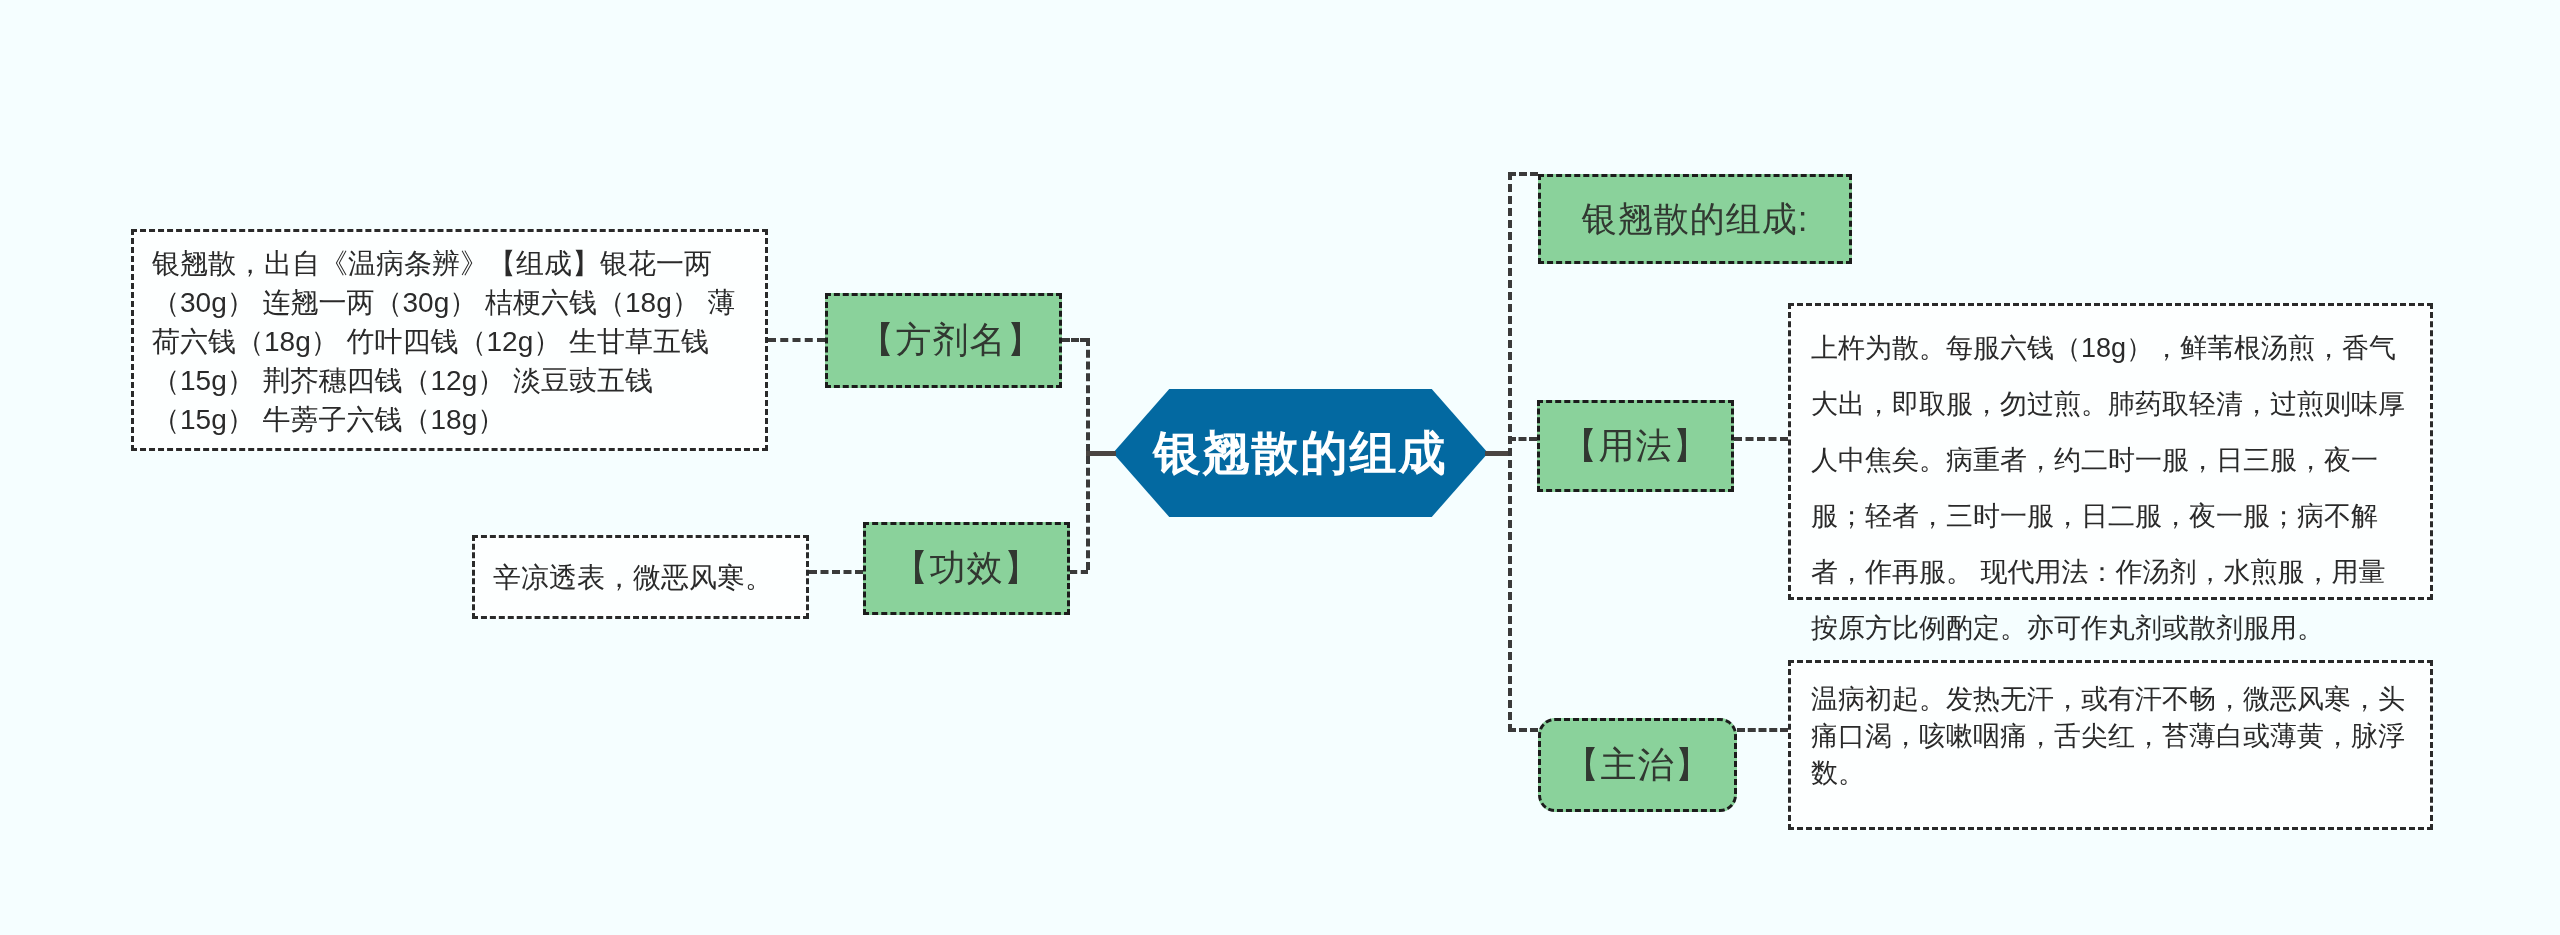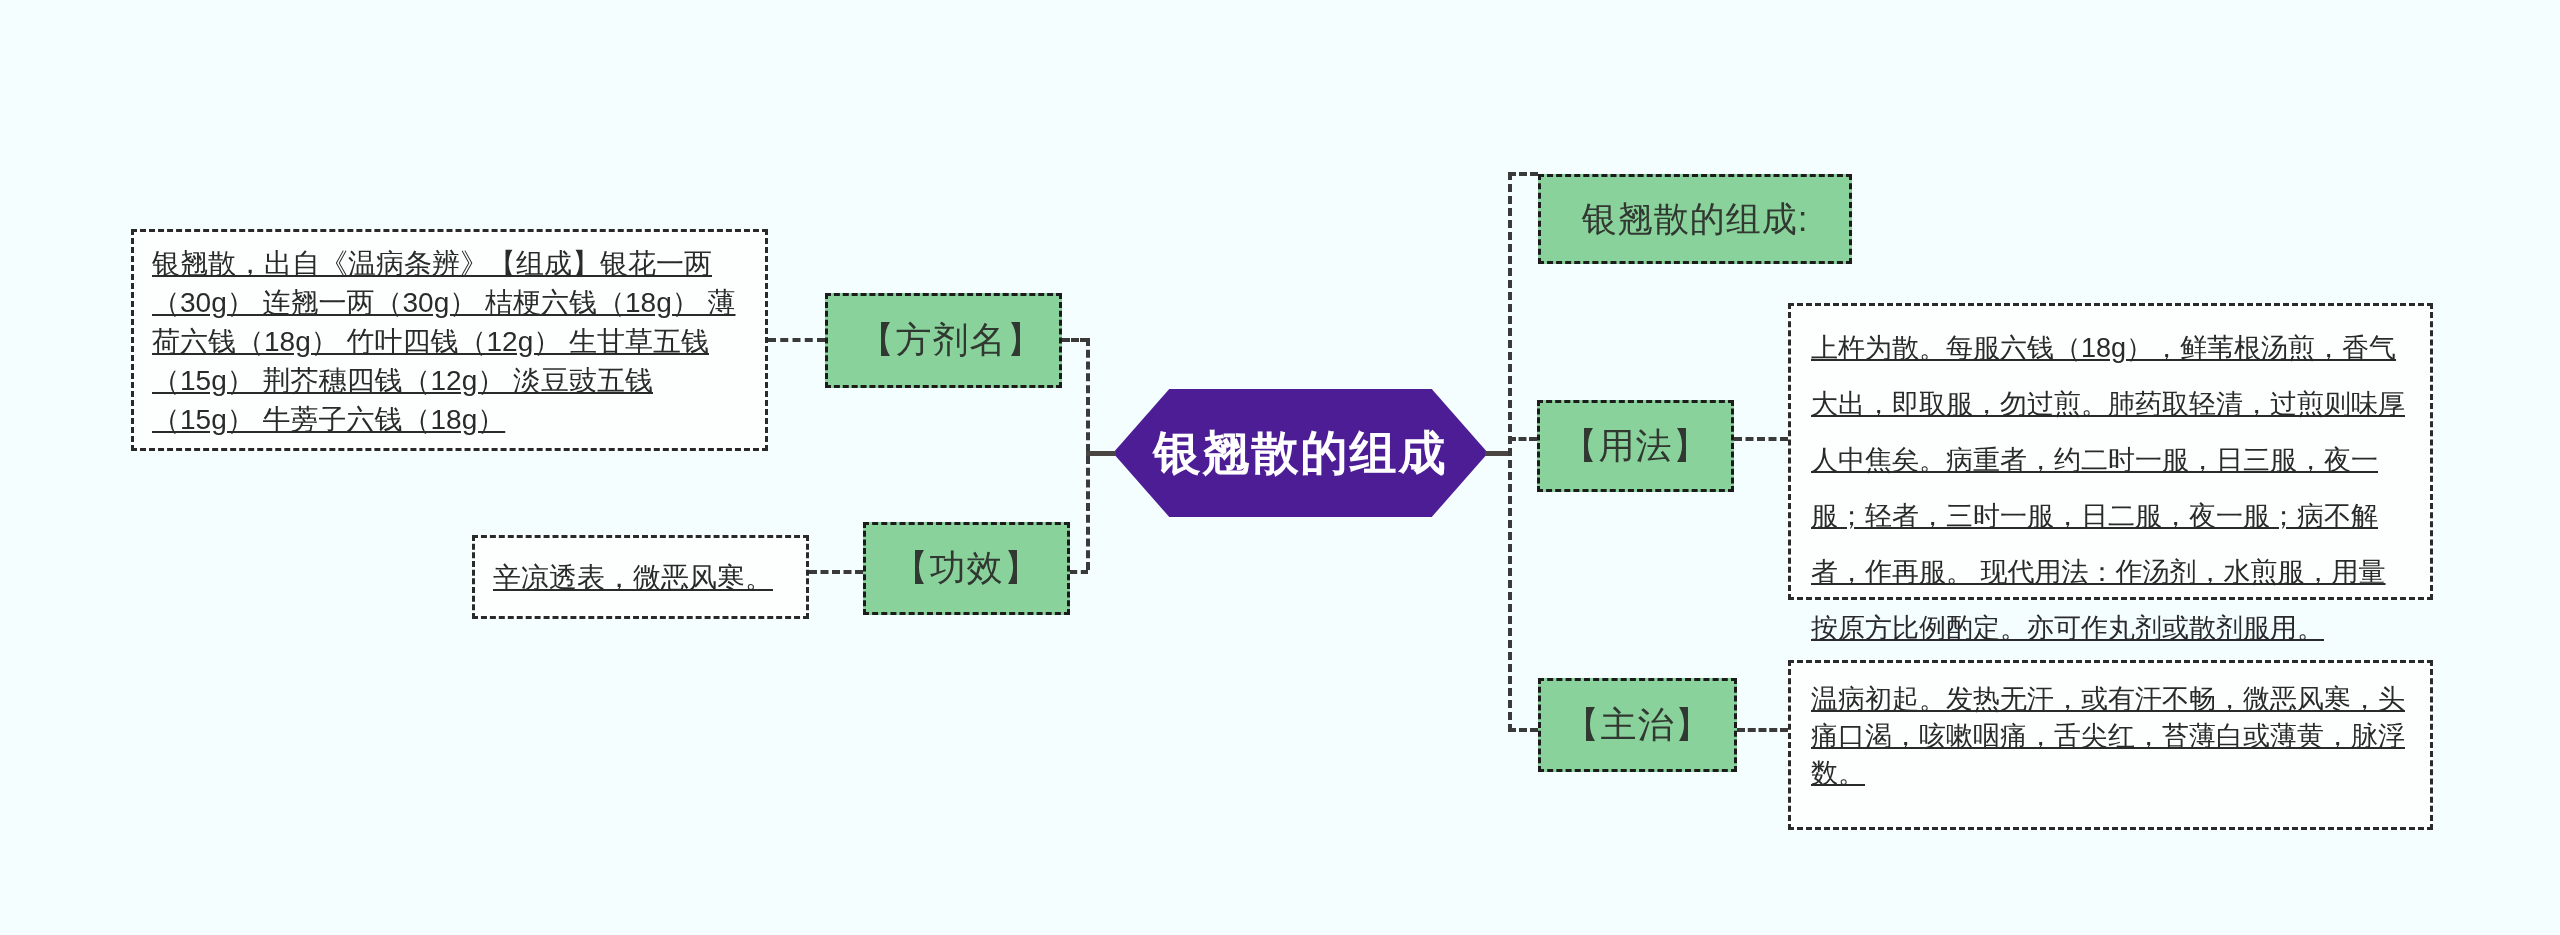--- a/index.html
+++ b/index.html
@@ -19,21 +19,20 @@
   .note {
     position: absolute;
     box-sizing: border-box;
     background: #fdffff;
     border: 3px dashed #2a2a2a;
     color: #2a2a2a;
     font-size: 28px;
     line-height: 39px;
     padding: 12px 18px;
     text-align: left;
-    text-decoration: underline;
   }
 
   
   .gnode {
     position: absolute;
     box-sizing: border-box;
     background: #8ad29b;
     border: 3px dashed #1c1c1c;
     color: #313831;
     display: flex;
@@ -44,21 +43,21 @@
     letter-spacing: 1px;
   }
 
   
   .hexagon {
     position: absolute;
     left: 1113px;
     top: 389px;
     width: 375px;
     height: 128px;
-    background: #4c1d95;
+    background: #0369a1;
     clip-path: polygon(0 50%, 15% 0, 85% 0, 100% 50%, 85% 100%, 15% 100%);
     display: flex;
     align-items: center;
     justify-content: center;
     color: #ffffff;
     font-size: 47px;
     font-weight: 600;
     letter-spacing: 2px;
   }
 
@@ -93,21 +92,21 @@
   <div class="gnode" style="left:863px; top:522px; width:207px; height:93px;">【功效】</div>
 
   <div class="hexagon">银翘散的组成</div>
 
   <div class="gnode" style="left:1538px; top:130px; width:314px; height:90px; font-size:35px;margin-top:44px;">银翘散的组成:</div>
 
   <div class="gnode" style="left:1537px; top:393px; width:197px; height:92px;margin-top:7px;">【用法】</div>
 
   <div class="note" style="left:1788px; top:303px; width:645px; height:297px; font-size:27px; line-height:56px; padding:14px 20px;">上杵为散。每服六钱（18g），鲜苇根汤煎，香气大出，即取服，勿过煎。肺药取轻清，过煎则味厚人中焦矣。病重者，约二时一服，日三服，夜一服；轻者，三时一服，日二服，夜一服；病不解者，作再服。 现代用法：作汤剂，水煎服，用量按原方比例酌定。亦可作丸剂或散剂服用。</div>
 
-  <div class="gnode" style="left:1538px; top:678px; width:199px; height:94px;">【主治】</div>
+  <div class="gnode" style="left:1538px; top:718px; width:199px; height:94px;border-radius:17px;">【主治】</div>
 
   <div class="note" style="left:1788px; top:660px; width:645px; height:170px; font-size:27px; line-height:37px; padding:18px 20px;">温病初起。发热无汗，或有汗不畅，微恶风寒，头痛口渴，咳嗽咽痛，舌尖红，苔薄白或薄黄，脉浮数。</div>
 
   <div class="conn-h" style="left:768px; top:338px; width:57px;"></div>
   <div class="conn-h" style="left:1062px; top:338px; width:26px;"></div>
   <div class="conn-v" style="left:1086px; top:338px; height:232px;"></div>
   <div class="conn-h" style="left:809px; top:570px; width:54px;"></div>
   <div class="conn-h" style="left:1070px; top:570px; width:18px;"></div>
   <div class="conn-solid" style="left:1086px; top:451px; width:30px;"></div>
 

